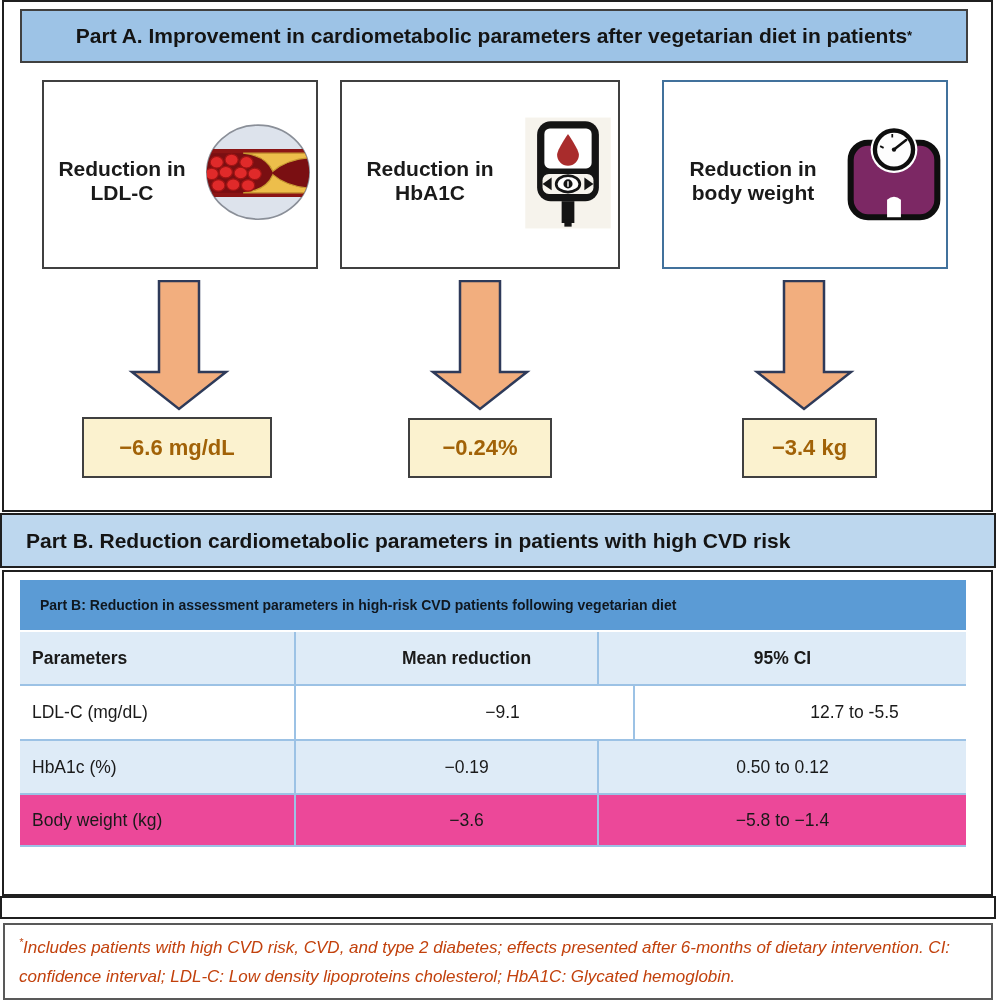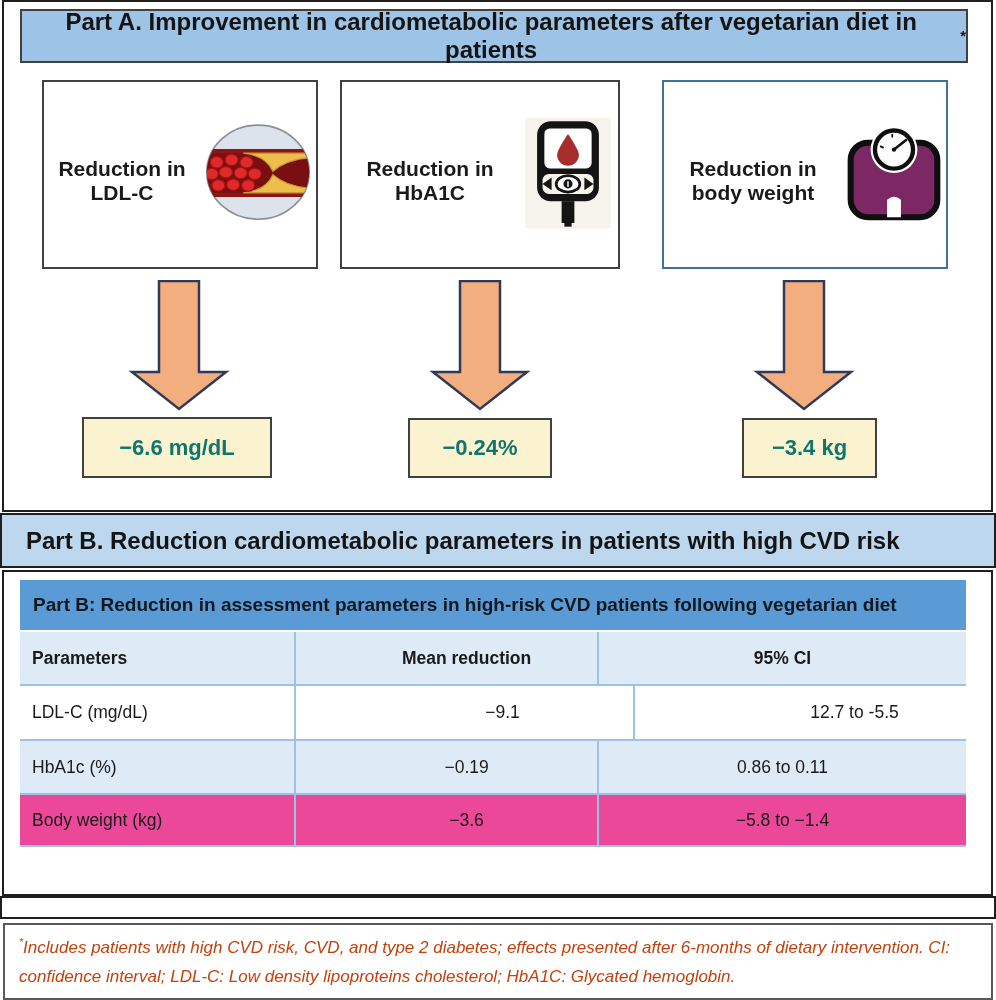--- a/index.html
+++ b/index.html
@@ -4,21 +4,21 @@
 <style>
   html,body{margin:0;padding:0;background:#ffffff;}
   .canvas{
     position:relative;width:996px;height:1000px;background:#ffffff;
     font-family:"Liberation Sans",sans-serif;color:#1a1a1a;overflow:hidden;
   }
   .panel{position:absolute;background:#ffffff;border:2px solid var(--panel_border);box-sizing:border-box;}
   #part-a-panel{left:2px;top:0;width:991px;height:512px;}
   .hdr-bar{
     position:absolute;box-sizing:border-box;display:flex;align-items:center;
-    font-weight:bold;font-size:24px;color:#141414;
+    font-weight:bold;font-size:21px;color:#141414;
   }
   #part-a-header{
     left:16px;top:7px;width:948px;height:54px;background:var(--header_blue_light);
     border:2px solid var(--box_border);justify-content:center;text-align:center;
   }
   sup{font-size:0.62em;vertical-align:super;line-height:0;}
   .param-box{
     position:absolute;background:#fff;border:2px solid var(--box_border);box-sizing:border-box;
     display:flex;flex-direction:row;align-items:center;
   }
@@ -28,34 +28,34 @@
   #param-box-3{left:658px;top:78px;width:286px;height:189px;}
   .param-title{font-weight:bold;font-size:21px;margin-top:12px;text-align:center;}
   .param-icon{flex:1;display:flex;align-items:center;justify-content:center;margin-bottom:4px;}
   .down-arrow{position:absolute;width:110px;height:132px;}
   #arrow-1{left:120px;top:278px;}
   #arrow-2{left:421px;top:278px;}
   #arrow-3{left:745px;top:278px;}
   .value-box{
     position:absolute;background:var(--value_fill);border:2px solid var(--value_border);
     box-sizing:border-box;display:flex;align-items:center;justify-content:center;
-    font-weight:bold;font-size:22px;color:#0f766e;
+    font-weight:bold;font-size:22px;color:#a16207;
   }
   #value-box-1{left:78px;top:415px;width:190px;height:61px;}
   #value-box-2{left:404px;top:416px;width:144px;height:60px;}
   #value-box-3{left:738px;top:416px;width:135px;height:60px;}
   #part-b-bar{
     left:0;top:513px;width:996px;height:55px;background:var(--header_blue_pale);
     border:2px solid var(--panel_border);padding-left:24px;
   }
   #table-panel{left:2px;top:570px;width:991px;height:326px;}
   #table-caption{
     position:absolute;left:16px;top:8px;width:946px;height:50px;background:var(--table_caption_blue);
-    box-sizing:border-box;display:flex;align-items:center;padding-left:13px;
-    font-weight:bold;font-size:19px;color:#10171f;
+    box-sizing:border-box;display:flex;align-items:center;padding-left:20px;
+    font-weight:bold;font-size:14px;color:#10171f;
   }
   .dtable{position:absolute;left:16px;top:60px;width:946px;font-size:17.5px;}
   .trow{display:grid;grid-template-columns:29.2% 32% 38.8%;border-bottom:2px solid var(--table_line_blue);}
   .trow.thead{height:52px;background:var(--table_band_blue);font-weight:bold;}
   .trow.r1{height:53px;background:#ffffff;gap:36px;}
   .trow.r2{height:52px;background:var(--table_band_blue);}
   .trow.r3{height:50px;background:#ec4899;}
   .tc{display:flex;align-items:center;justify-content:center;box-sizing:border-box;}
   .tc.c1{justify-content:flex-start;padding-left:12px;border-right:2px solid var(--table_line_blue);}
   .tc.c2{border-right:2px solid var(--table_line_blue);margin-left:40px;}
@@ -177,21 +177,21 @@
         <div class="tc c3">95% CI</div>
       </div>
       <div class="trow r1">
         <div class="tc c1">LDL-C (mg/dL)</div>
         <div class="tc c2">−9.1</div>
         <div class="tc c3">12.7 to -5.5</div>
       </div>
       <div class="trow r2">
         <div class="tc c1">HbA1c (%)</div>
         <div class="tc c2">−0.19</div>
-        <div class="tc c3">0.86 to 0.11</div>
+        <div class="tc c3">0.50 to 0.12</div>
       </div>
       <div class="trow r3">
         <div class="tc c1">Body weight (kg)</div>
         <div class="tc c2">−3.6</div>
         <div class="tc c3">−5.8 to −1.4</div>
       </div>
     </div>
   </section>
 
   <div id="gap-strip"></div>

